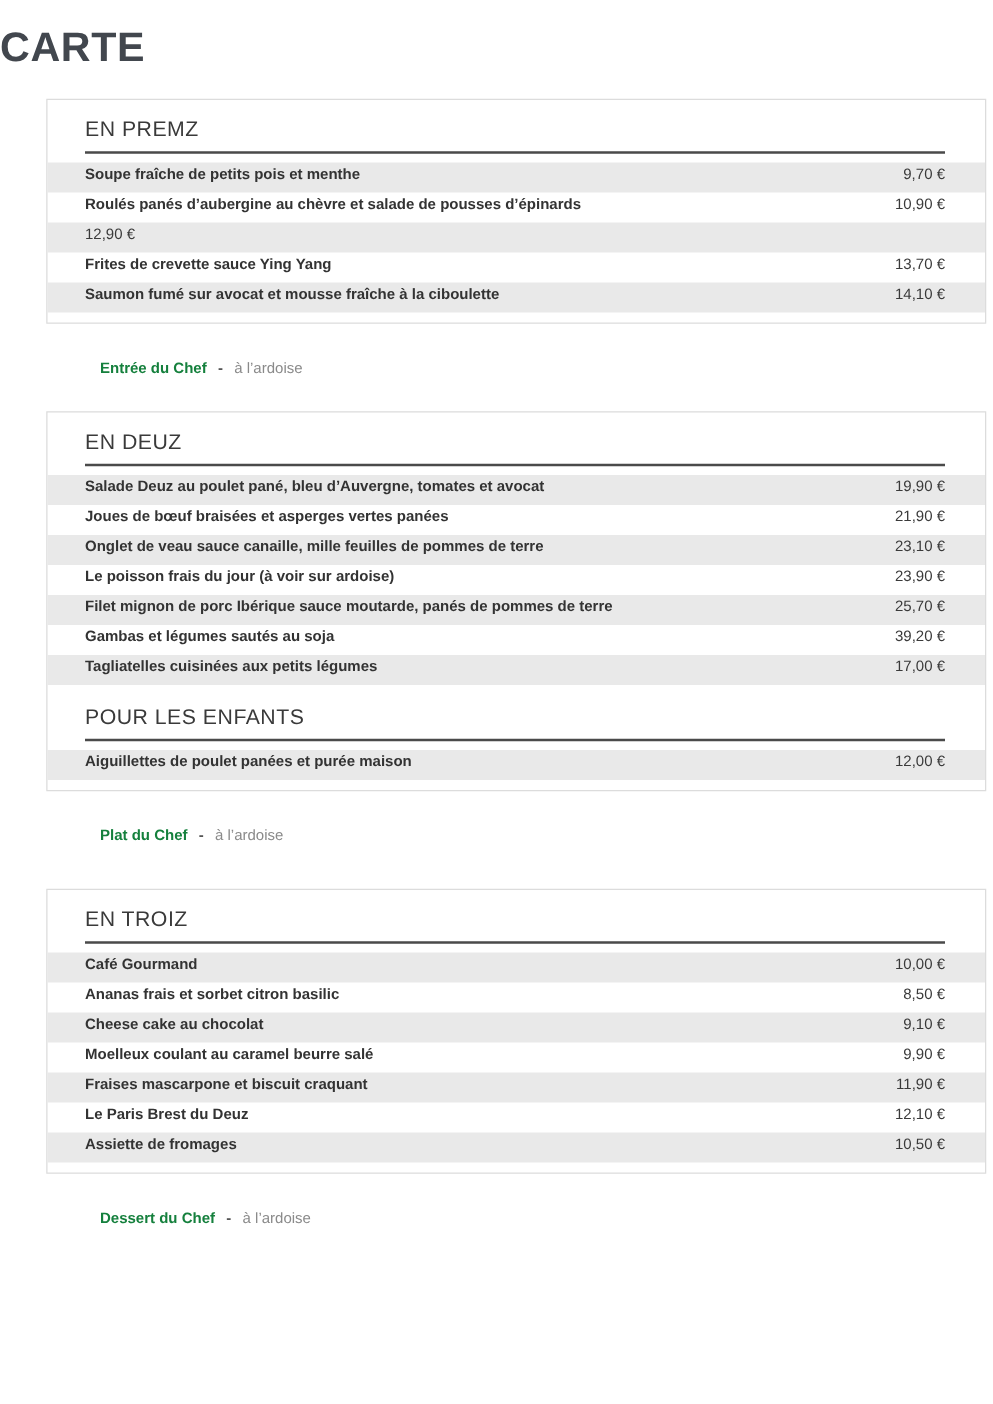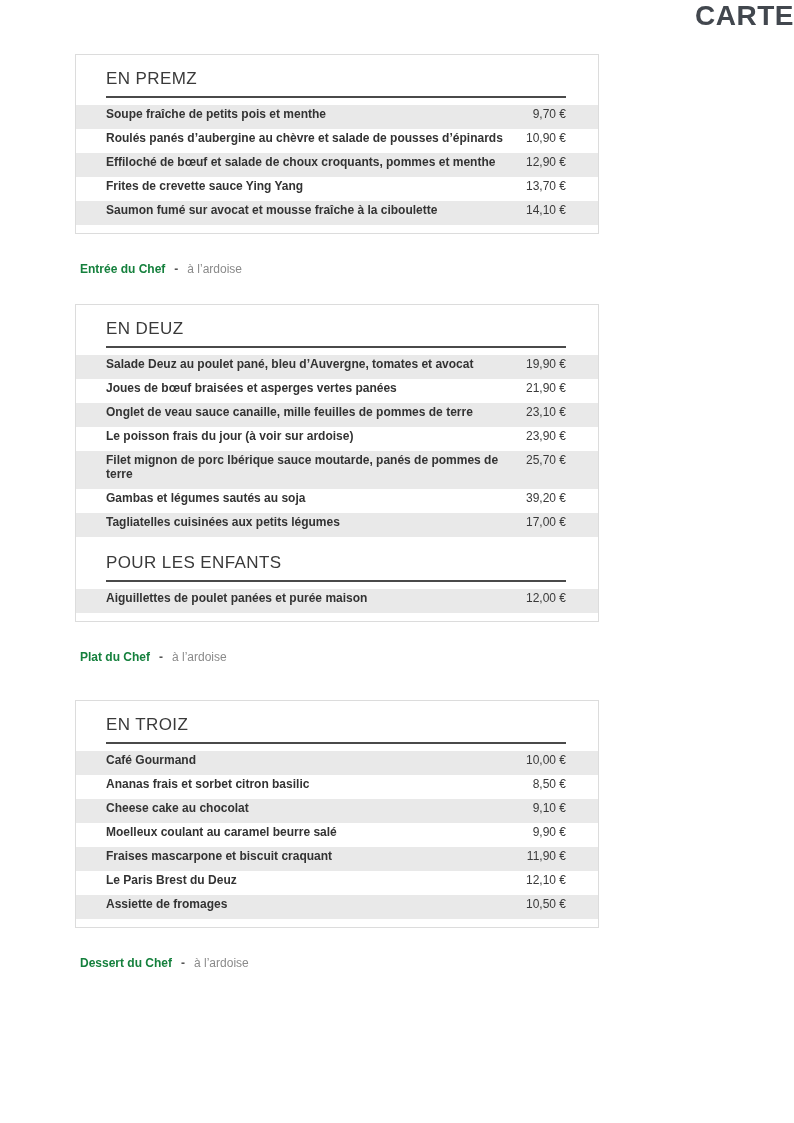--- a/index.html
+++ b/index.html
@@ -3,26 +3,26 @@
 <meta charset="utf-8">
 <style>
   * { margin:0; padding:0; box-sizing:border-box; }
   html,body { background:#ffffff; }
   body {
     width:794px; height:1123px; margin:0 auto; overflow:hidden;
     font-family:"Liberation Sans", sans-serif;
     color:var(--text, #3a3a3a);
   }
   .page-title {
-    text-align:right;
-    font-size:28px; font-weight:bold; letter-spacing:0.5px;
+    padding-top:19px; text-align:left;
+    font-size:33px; font-weight:bold; letter-spacing:0.5px;
     color:var(--title, #42474e);
   }
   .card {
-    width:524px; margin-left:75px; background:#ffffff;
+    width:752px; margin-left:37px; background:#ffffff;
     border:1px solid var(--card-border, #dcdcdc);
     padding-bottom:8px;
   }
   .card--starters { margin-top:22px; }
   .card--mains    { margin-top:28px; }
   .card--desserts { margin-top:36px; }
   .group-head {
     margin:0 32px 7px 30px;
     padding:14px 0 8px 0;
     border-bottom:2px solid var(--underline, #4a4a4a);
@@ -64,21 +64,20 @@
       <ul class="rows">
         <li class="row">
           <span class="item-name">Soupe fraîche de petits pois et menthe</span>
           <span class="item-price">9,70 €</span>
         </li>
         <li class="row">
           <span class="item-name">Roulés panés d’aubergine au chèvre et salade de pousses d’épinards</span>
           <span class="item-price">10,90 €</span>
         </li>
         <li class="row">
-          <span class="item-name">Effiloché de bœuf et salade de choux croquants, pommes et menthe</span>
           <span class="item-price">12,90 €</span>
         </li>
         <li class="row">
           <span class="item-name">Frites de crevette sauce Ying Yang</span>
           <span class="item-price">13,70 €</span>
         </li>
         <li class="row">
           <span class="item-name">Saumon fumé sur avocat et mousse fraîche à la ciboulette</span>
           <span class="item-price">14,10 €</span>
         </li>

